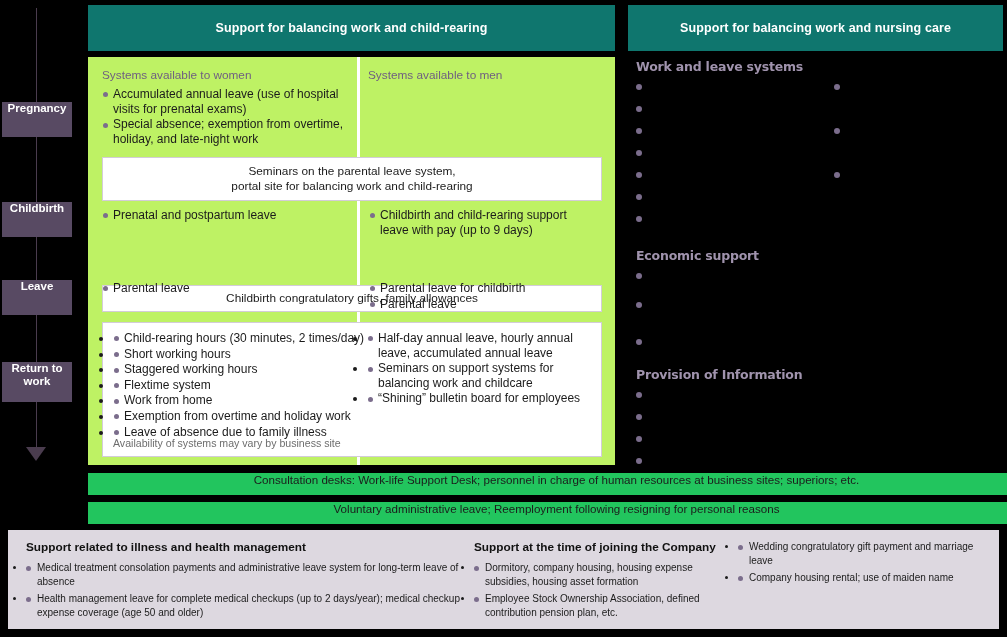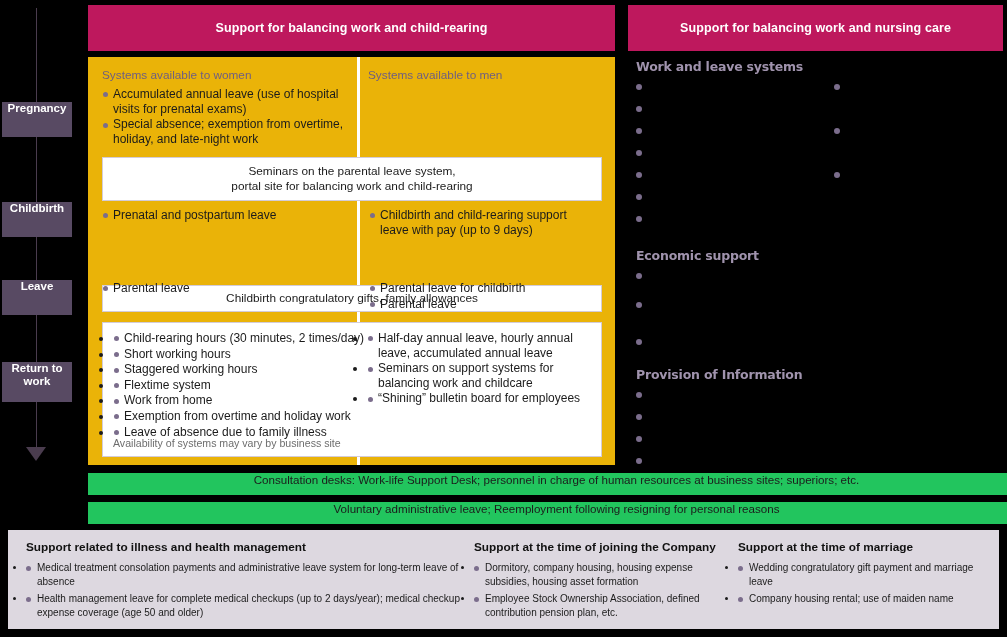--- a/index.html
+++ b/index.html
@@ -7,21 +7,21 @@
     width: 1007px; height: 637px;
     background: #000000;
     font-family: "Liberation Sans", sans-serif;
     overflow: hidden;
   }
   #root { position: relative; width: 1007px; height: 637px; background: #000; }
 
   
   .hdr {
     position: absolute;
-    background: #be185d;
+    background: #0f766e;
     color: #ffffff;
     font-size: 12.5px;
     font-weight: bold;
     display: flex; align-items: center; justify-content: center;
     letter-spacing: .1px;
     text-align: center;
   }
   #hdr-child { left: 88px; top: 5px; width: 527px; height: 46px; }
   #hdr-nurse { left: 628px; top: 5px; width: 375px; height: 46px; }
 
@@ -45,21 +45,21 @@
     text-align: center; line-height: 13px;
   }
   #stage-0 { top: 102px; height: 35px; }
   #stage-1 { top: 202px; height: 35px; }
   #stage-2 { top: 280px; height: 35px; }
   #stage-3 { top: 362px; height: 40px; }
 
   
   #panel-left {
     position: absolute; left: 88px; top: 57px; width: 527px; height: 408px;
-    background: #eab308;
+    background: #bef264;
   }
   #col-divider {
     position: absolute; left: 269px; top: 0; width: 3px; height: 408px;
     background: #ffffff;
   }
 
   .colhead {
     position: absolute; font-size: 11.8px; color: #6f5f80; font-weight: normal;
   }
   #colhead-women { left: 14px; top: 11px; }
@@ -287,21 +287,20 @@
         </ul>
     </div>
     <div class="bcol" id="bcol-1">
       <div class="bhead">Support at the time of joining the Company</div>
       <ul id="bl-1">
           <li class="bli">Dormitory, company housing, housing expense subsidies, housing asset formation</li>
           <li class="bli">Employee Stock Ownership Association, defined contribution pension plan, etc.</li>
         </ul>
     </div>
     <div class="bcol" id="bcol-2">
-      <div class="bhead">Support at the time of marriage</div>
       <ul id="bl-2">
           <li class="bli">Wedding congratulatory gift payment and marriage leave</li>
           <li class="bli">Company housing rental; use of maiden name</li>
         </ul>
     </div>
   </div>
 
 </div>
 
 </body></html>

